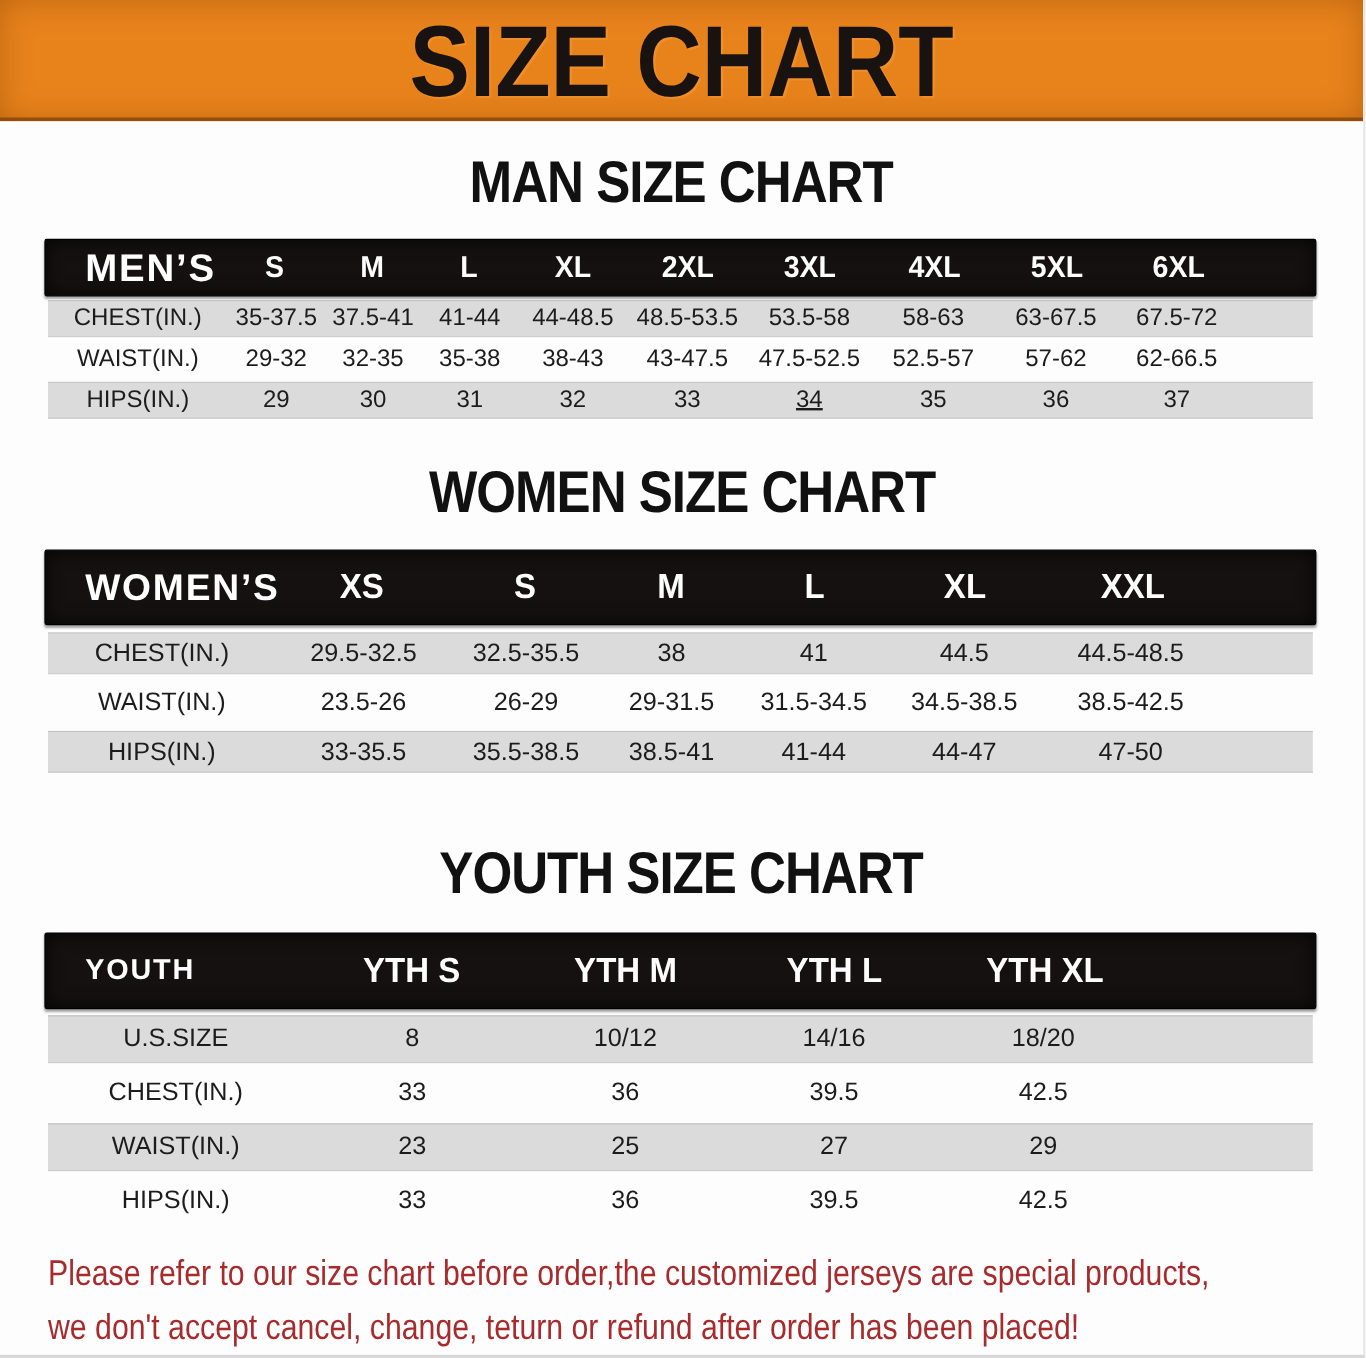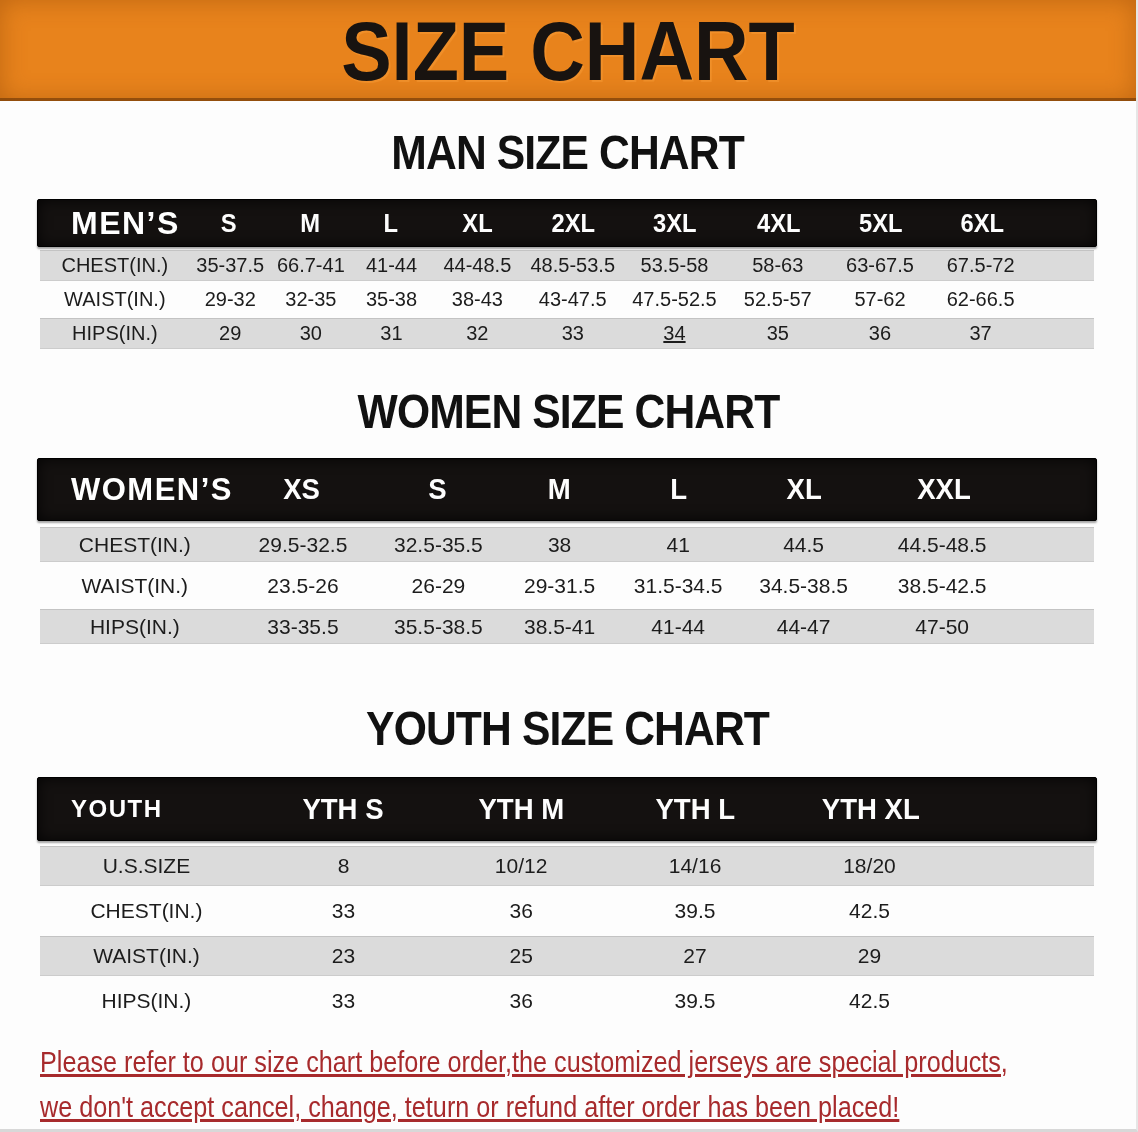--- a/index.html
+++ b/index.html
@@ -56,21 +56,21 @@
   .men .data:first-of-type{margin-top:4px;}
   
   .women .thead{height:61px;font-size:29px;}
   .women .head-label{font-size:31px;}
   .women .data{height:35px;margin-top:6px;font-size:21px;}
   
   .youth .thead{height:62px;font-size:29px;}
   .youth .head-label{font-size:24px;}
   .youth .data{height:40px;margin-top:5px;font-size:21px;}
   
-  .note{margin:18px 0 0 40px;color:#A72A2C;text-decoration:underline;}
+  .note{margin:18px 0 0 40px;color:#A72A2C;}
   .note-line{
     display:block;font-size:30px;line-height:45px;font-weight:normal;
     transform:scaleX(.84);transform-origin:left center;white-space:nowrap;
     letter-spacing:0;
   }
 </style>
 </head>
 <body>
 
 <div class="page">
@@ -93,21 +93,21 @@
           <span class="tcell head-col" style="width: 9.5%;">2XL</span>
           <span class="tcell head-col" style="width: 9.8%;">3XL</span>
           <span class="tcell head-col" style="width: 9.8%;">4XL</span>
           <span class="tcell head-col" style="width: 9.6%;">5XL</span>
           <span class="tcell head-col" style="width: 9.5%;">6XL</span>
           <span class="tcell spacer" style="width: 6%;"></span>
         </div>
         <div class="trow data gray">
           <span class="tcell row-label" style="width: 14.2%;">CHEST(IN.)</span>
           <span class="tcell value" style="width: 7.7%;">35-37.5</span>
-          <span class="tcell value" style="width: 7.6%;">66.7-41</span>
+          <span class="tcell value" style="width: 7.6%;">37.5-41</span>
           <span class="tcell value" style="width: 7.7%;">41-44</span>
           <span class="tcell value" style="width: 8.6%;">44-48.5</span>
           <span class="tcell value" style="width: 9.5%;">48.5-53.5</span>
           <span class="tcell value" style="width: 9.8%;">53.5-58</span>
           <span class="tcell value" style="width: 9.8%;">58-63</span>
           <span class="tcell value" style="width: 9.6%;">63-67.5</span>
           <span class="tcell value" style="width: 9.5%;">67.5-72</span>
           <span class="tcell spacer" style="width: 6%;"></span>
         </div>
         <div class="trow data white">

